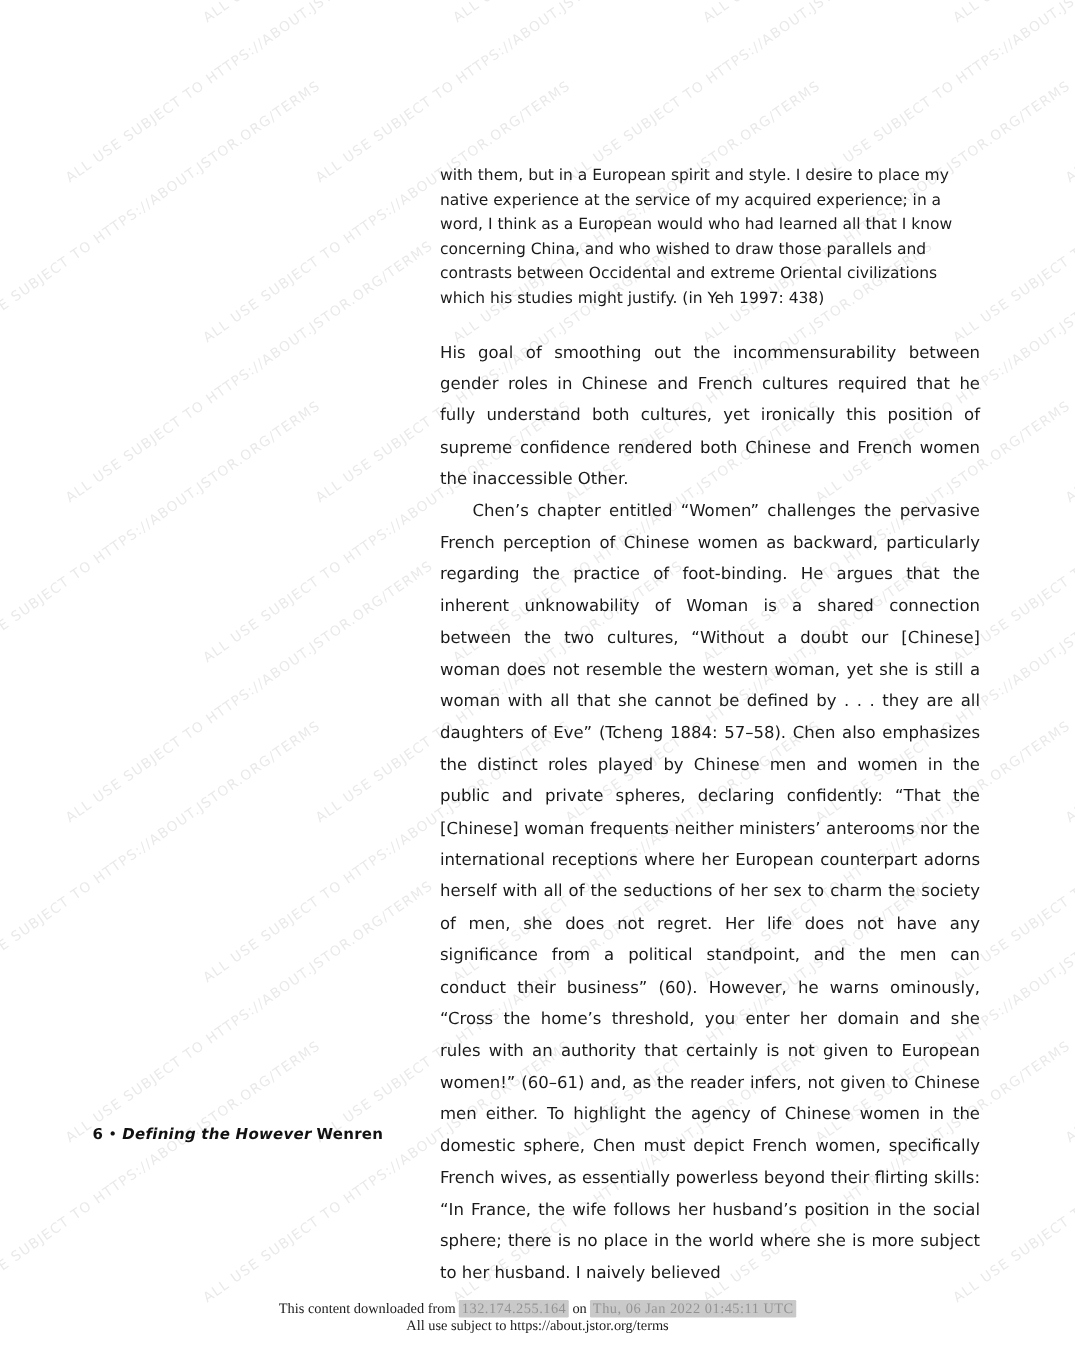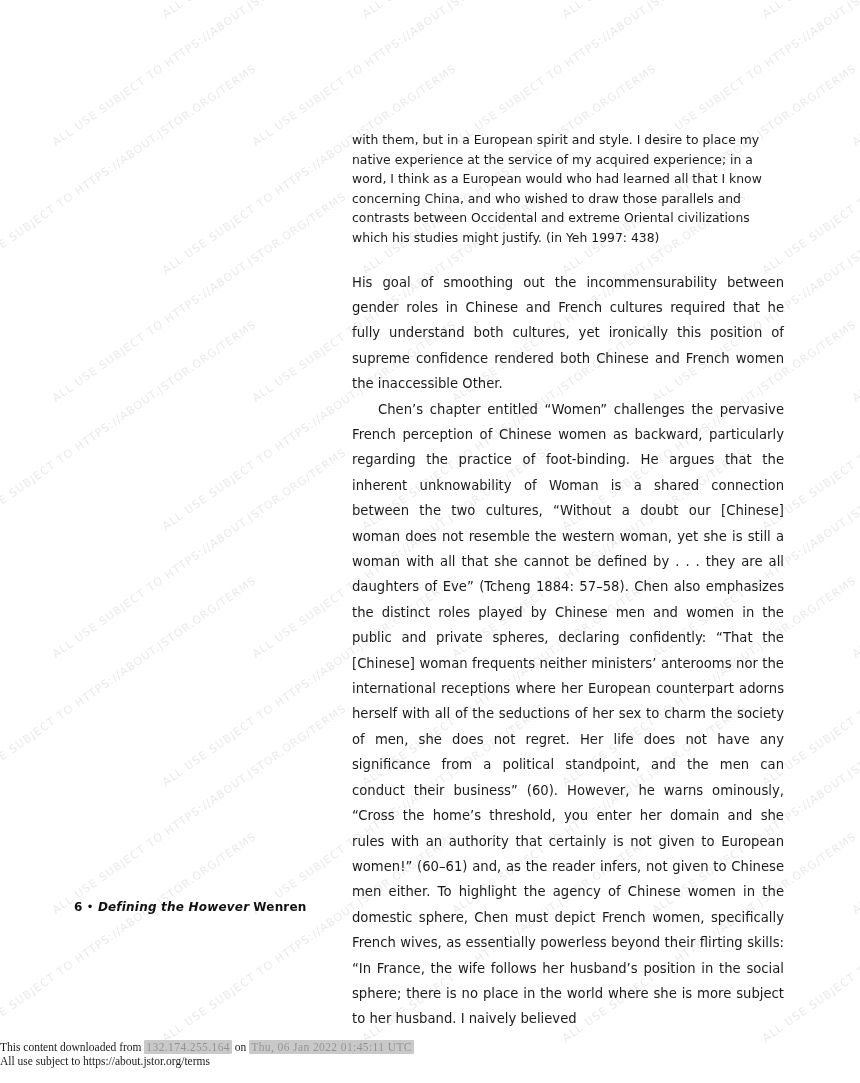--- a/index.html
+++ b/index.html
@@ -97,20 +97,21 @@
   .folio .folio-title-roman {
     font-style: normal;
     font-weight: bold;
   }
 
   .jstor-footer {
     position: absolute;
     left: 0;
     top: 1040px;
     width: 860px;
+    text-align: center;
     font-family: "Liberation Serif", serif;
     font-size: 11.5px;
     color: #1a1a1a;
     line-height: 14px;
   }
   .jstor-footer .redacted {
     display: inline-block;
     background: #c9c9c9;
     color: rgba(0,0,0,0.28);
     border-radius: 1px;

